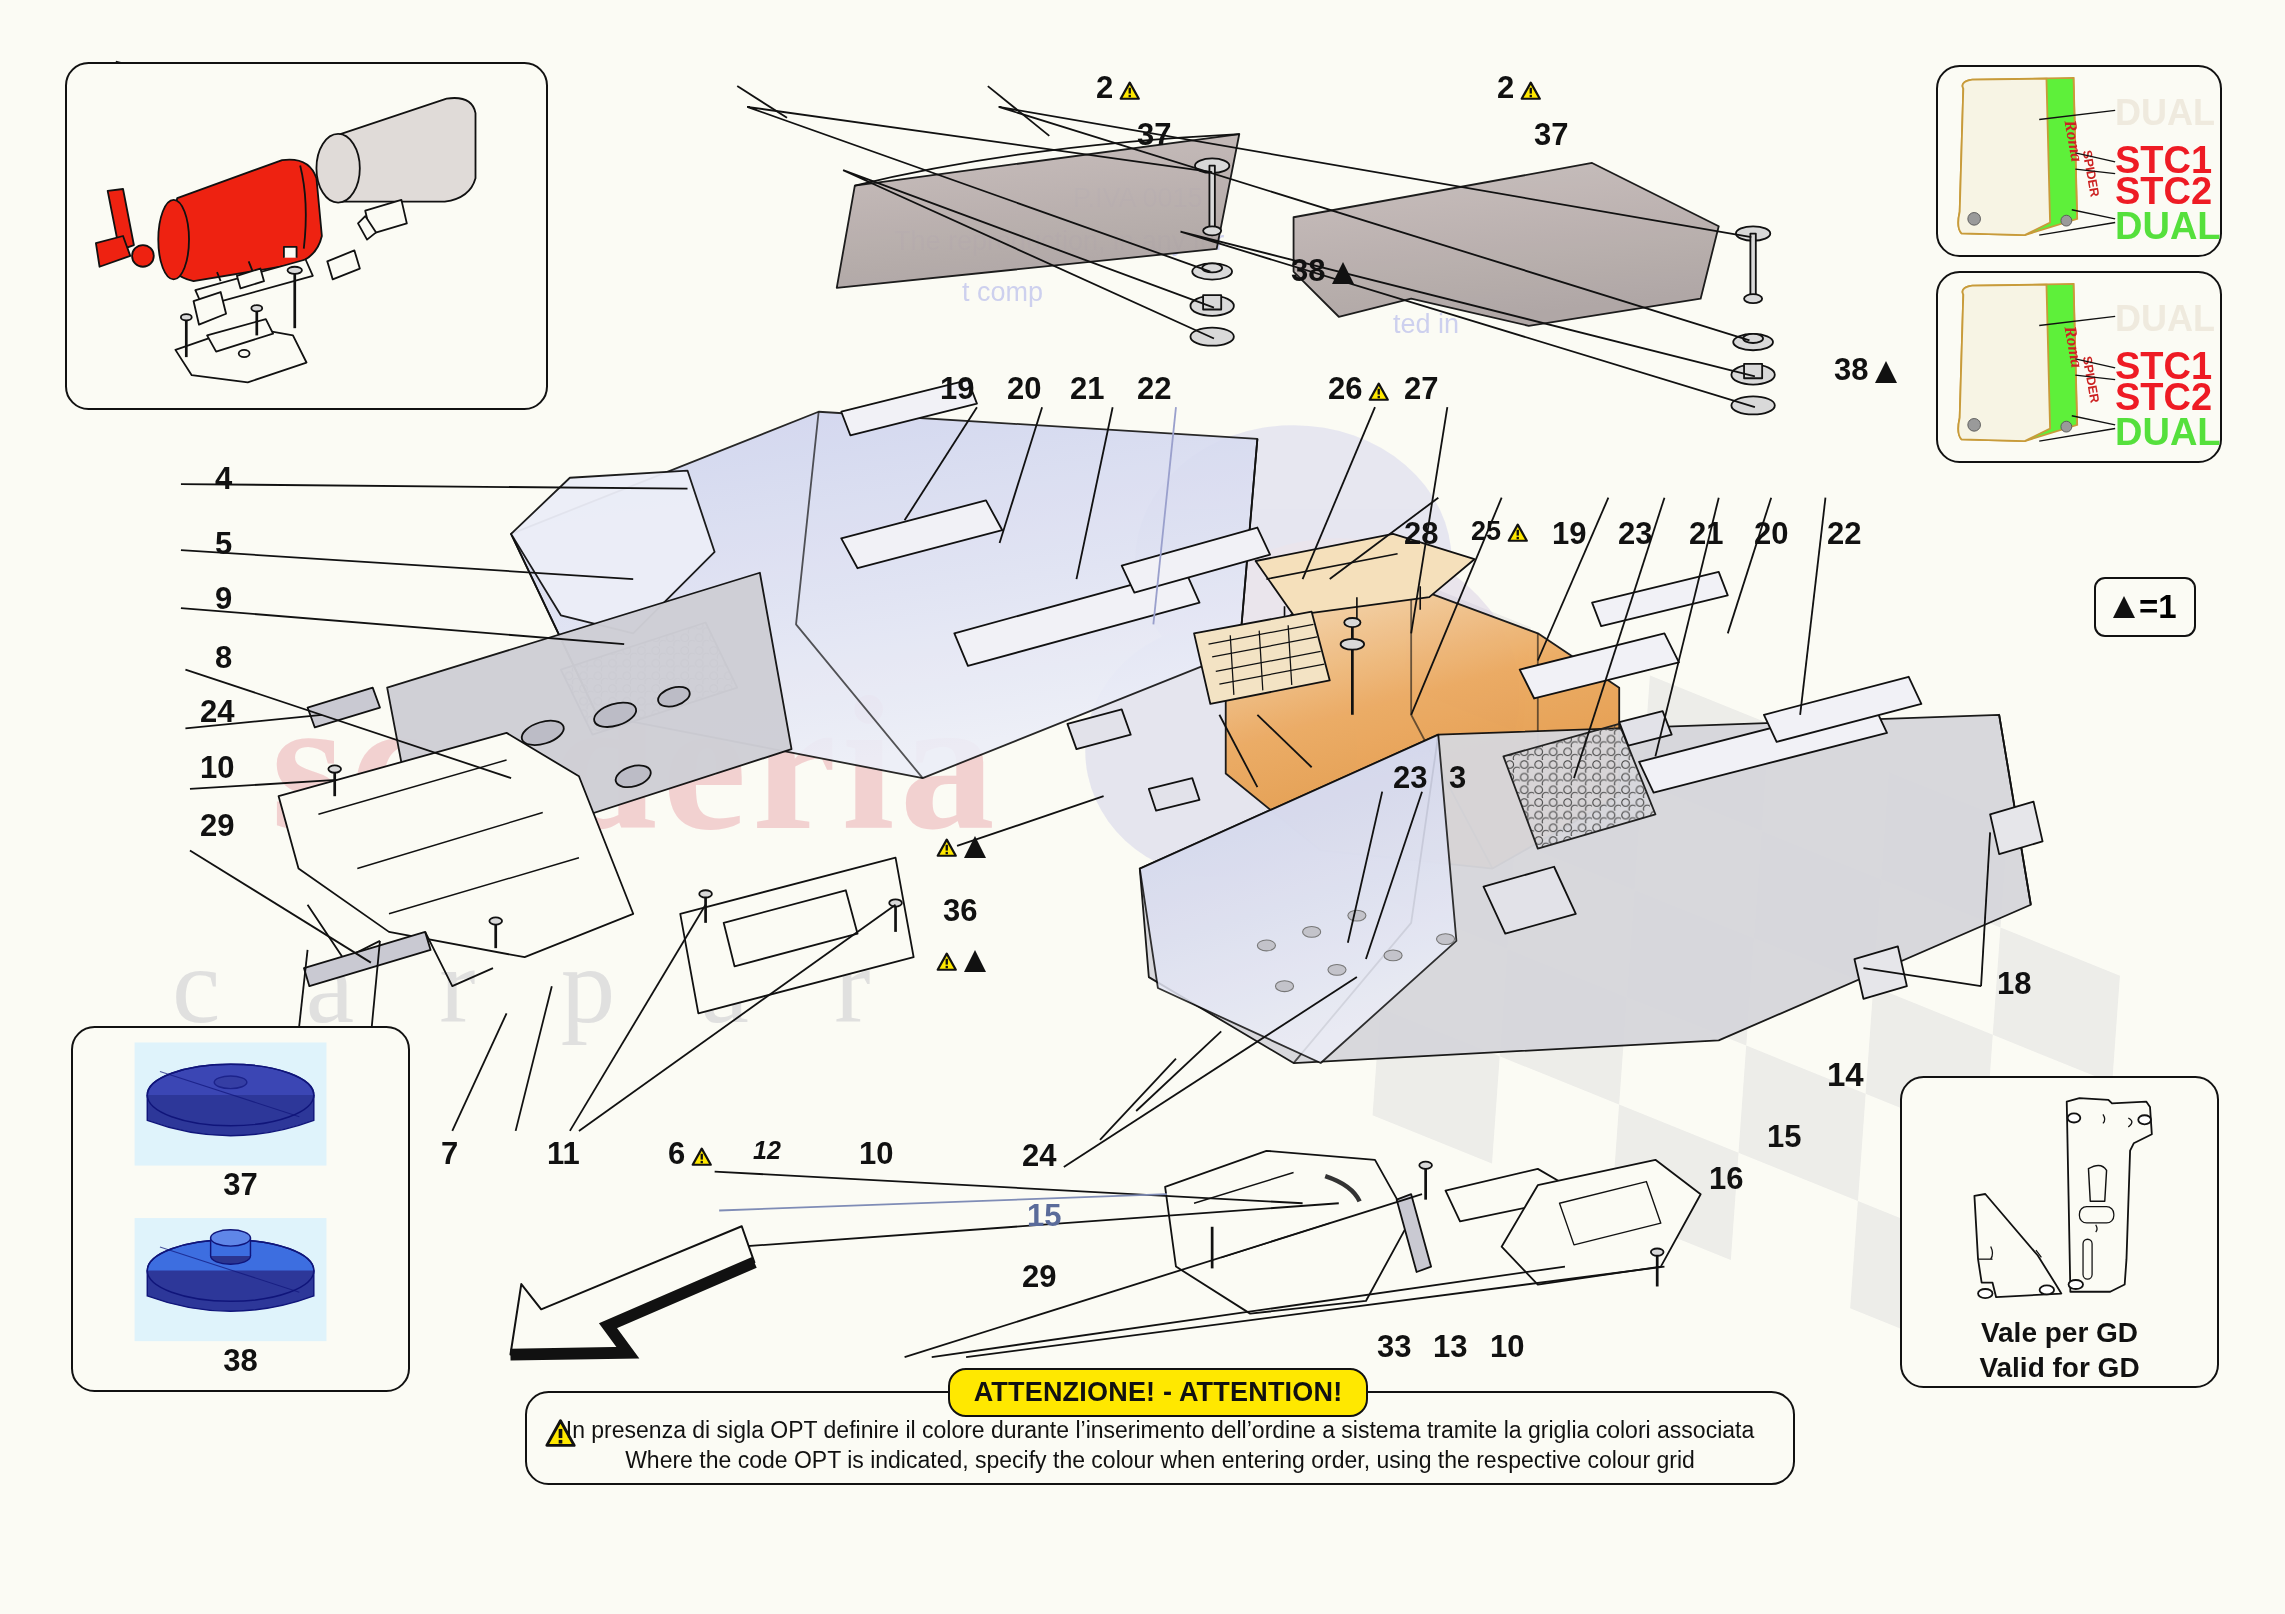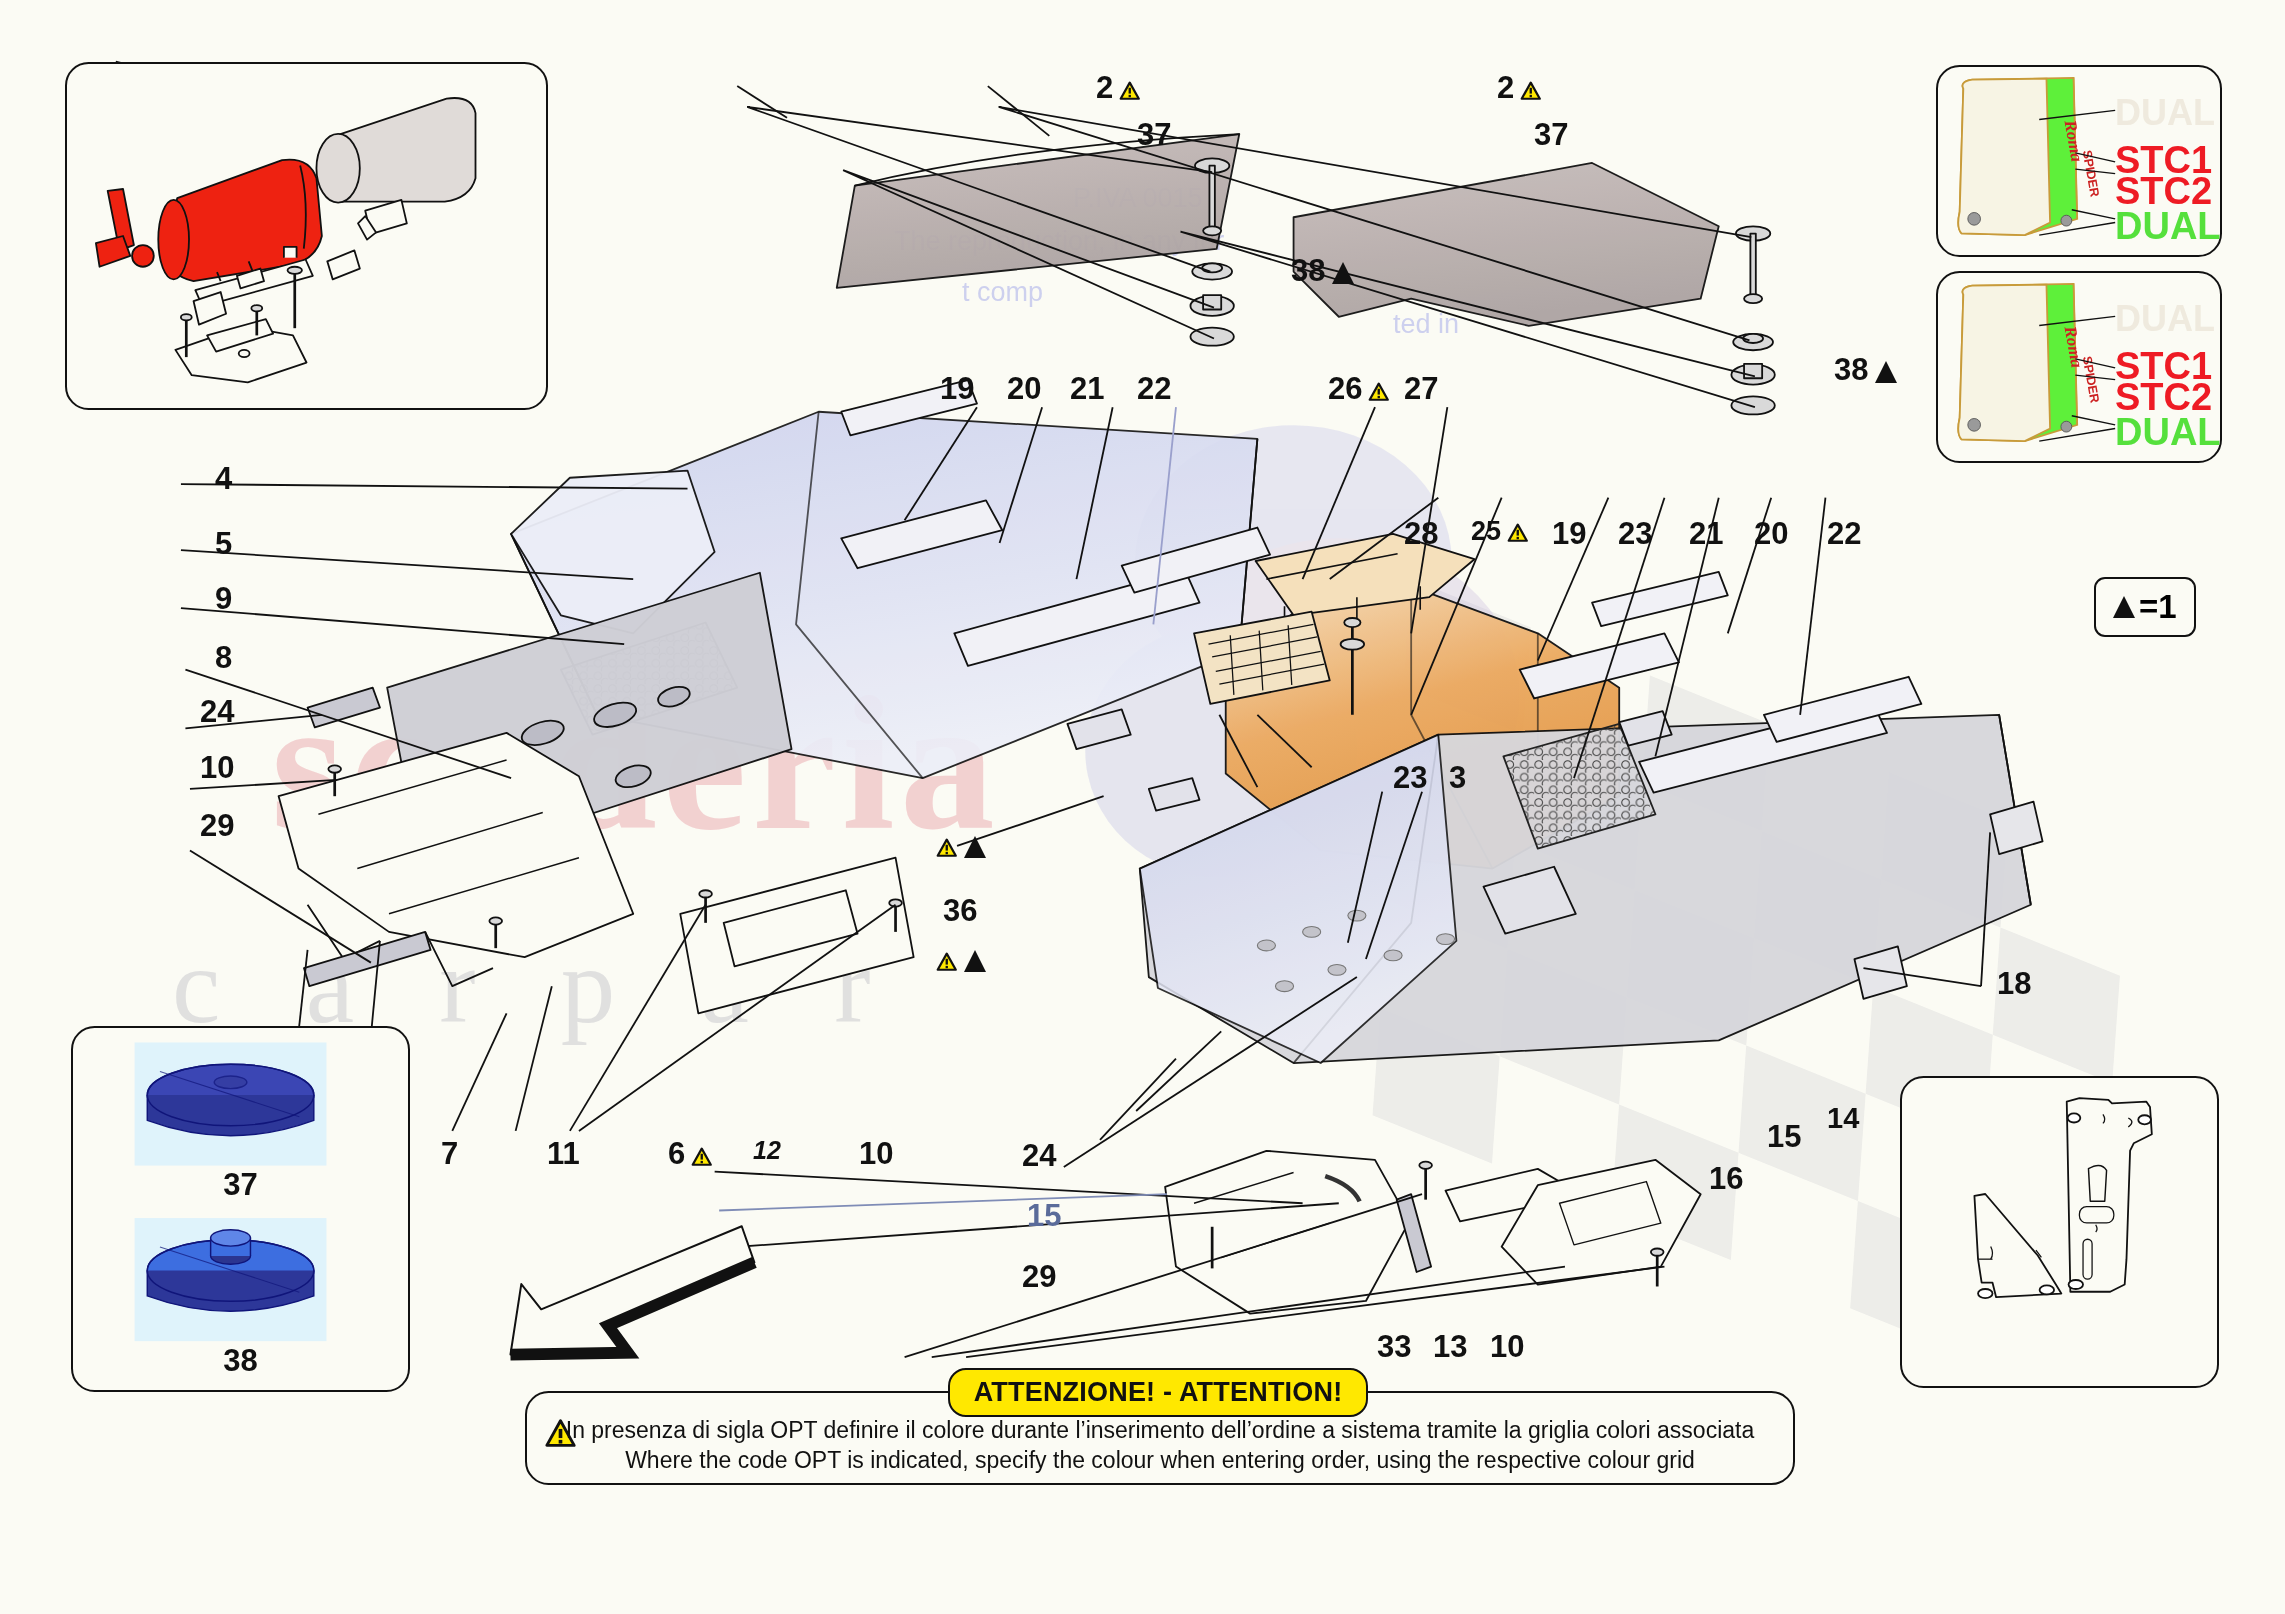--- a/index.html
+++ b/index.html
@@ -417,21 +417,21 @@
         </svg></div>
       <div class="lbl" style="left: 753px; top: 1138px; font-size: 25px; font-style: italic;"><span>12</span></div>
       <div class="lbl" style="left: 859px; top: 1138px; font-size: 31px;"><span>10</span></div>
       <div class="lbl" style="left: 1022px; top: 1140px; font-size: 31px;"><span>24</span></div>
       <div class="lbl blue" style="left: 1027px; top: 1200px; font-size: 31px;"><span>15</span></div>
       <div class="lbl" style="left: 1022px; top: 1261px; font-size: 31px;"><span>29</span></div>
       <div class="lbl" style="left: 1377px; top: 1331px; font-size: 31px;"><span>33</span></div>
       <div class="lbl" style="left: 1433px; top: 1331px; font-size: 31px;"><span>13</span></div>
       <div class="lbl" style="left: 1490px; top: 1331px; font-size: 31px;"><span>10</span></div>
       <div class="lbl" style="left: 1997px; top: 968px; font-size: 31px;"><span>18</span></div>
-      <div class="lbl" style="left: 1827px; top: 1104px; font-size: 29px;"><span>14</span></div>
+      <div class="lbl" style="left: 1827px; top: 1058px; font-size: 33px;"><span>14</span></div>
       <div class="lbl" style="left: 1767px; top: 1121px; font-size: 31px;"><span>15</span></div>
       <div class="lbl" style="left: 1709px; top: 1163px; font-size: 31px;"><span>16</span></div>
       <div class="lbl" style="left: 1935px; top: 1103px; font-size: 31px;"><span>39</span></div>
       <div class="lbl" style="left: 1993px; top: 1103px; font-size: 31px;"><span>40</span></div>
     </div>
 
   <div class="panel" style="left:65px;top:62px;width:479px;height:344px;">
     <svg width="479" height="344" viewBox="0 0 530 380">
       <g stroke="#111" stroke-width="2" fill="none" stroke-linejoin="round">
 
@@ -578,20 +578,24 @@
         <ellipse cx="268" cy="46" rx="7" ry="5" fill="#fff"></ellipse>
         <path d="M250,44 q8,4 0,10" stroke-width="1.4" fill="none"></path>
         <path d="M206,100 q14,-8 20,2 l-2,34 l-16,0 Z" stroke-width="1.6"></path>
         <rect x="196" y="142" width="38" height="18" rx="8" stroke-width="1.4" fill="none"></rect>
         <rect x="200" y="178" width="10" height="44" rx="5" stroke-width="1.4" fill="none"></rect>
         <ellipse cx="192" cy="228" rx="8" ry="5" fill="#fff"></ellipse>
         <path d="M222,40 q4,6 0,10" stroke-width="1.4" fill="none"></path>
         <path d="M214,162 q3,5 0,8" stroke-width="1.4" fill="none"></path>
       </g>
     </svg>
+    <div class="gdcap" style="left:0;top:237px;width:315px;">
+      <div>Vale per GD</div>
+      <div>Valid for GD</div>
+    </div>
   </div>
 
   <svg class="partimg" style="left:496px;top:1219px;" width="262" height="159" viewBox="0 0 290 176">
     <path d="M272,8 L286,48 L124,118 L146,148 L16,150 L28,72 L50,100 Z" fill="#fbfbf4" stroke="#111" stroke-width="2.2" stroke-linejoin="round"></path>
     <path d="M286,48 L124,118 L146,148 L16,150" fill="none" stroke="#111" stroke-width="13" stroke-linejoin="miter"></path>
   </svg>
 
   <div id="attn-box" style="left:525px;top:1391px;width:1266px;height:90px;">
     <svg style="position:absolute;left:18px;top:25px;" width="31" height="31" viewBox="0 0 34 34">
       <path d="M17,3 L32,30 L2,30 Z" fill="#ffe800" stroke="#111" stroke-width="3.2" stroke-linejoin="round"></path>

